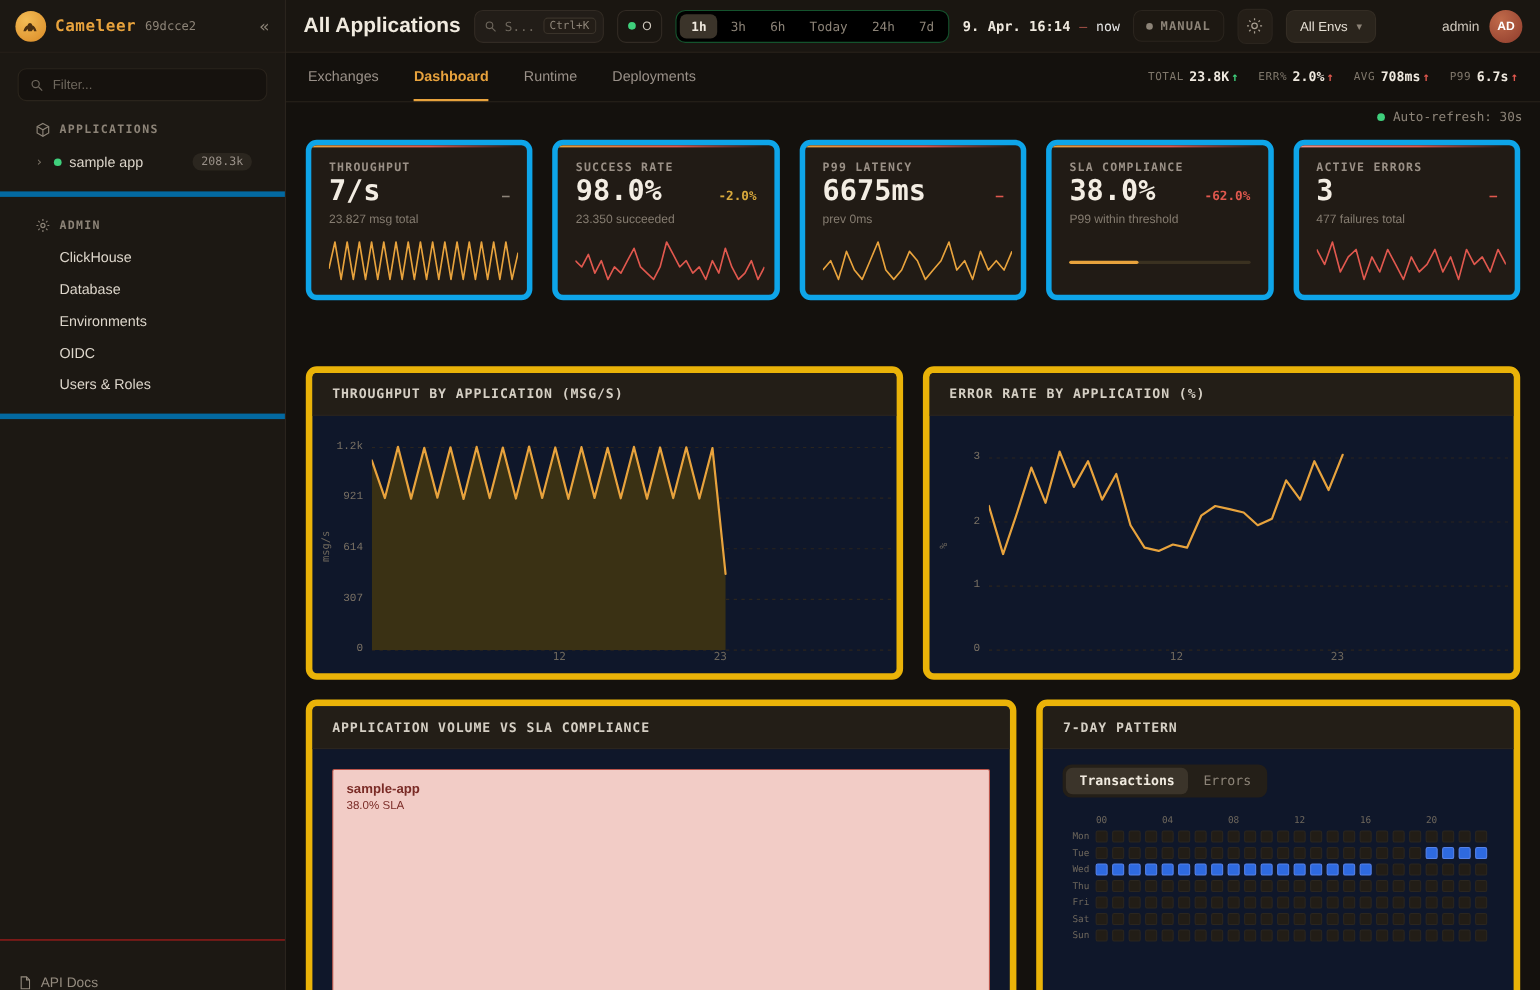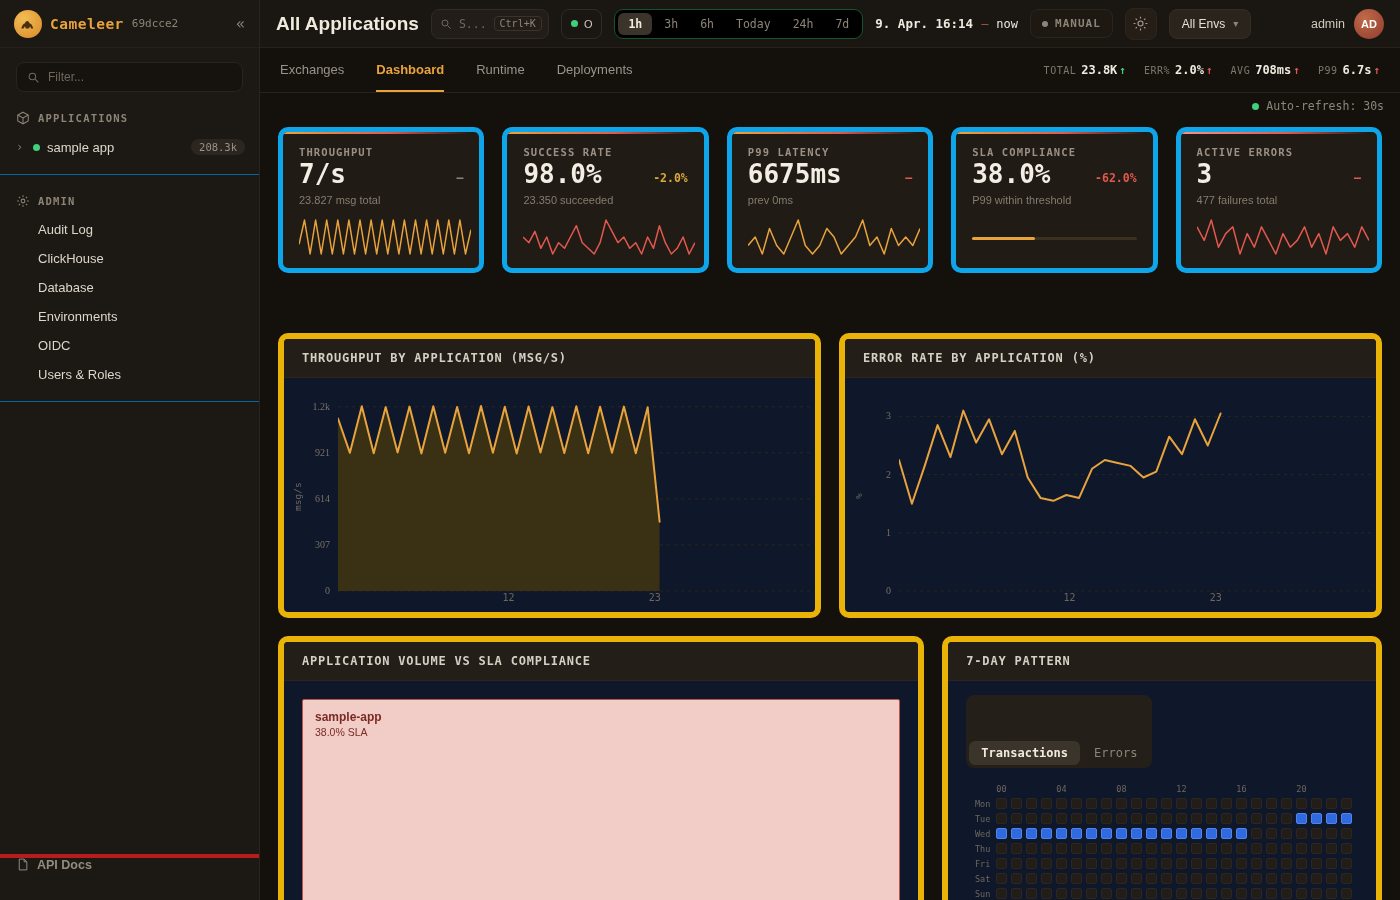--- a/index.html
+++ b/index.html
@@ -15,37 +15,37 @@
     border-bottom:1px solid #262019; }
   .logo { width:28px; height:28px; border-radius:50%;
     background:radial-gradient(circle at 35% 30%, #f3bc55, #d98a26);
     display:flex; align-items:center; justify-content:center; flex:0 0 28px; }
   .logo-text { color:#e8a33d; font-size:14.5px; font-weight:700; letter-spacing:.5px; }
   .version { color:#8d8478; font-size:11px; }
   .collapse { margin-left:auto; background:none; border:none; color:#8d8478; font-size:15px; cursor:pointer; }
   .filter { margin:14px 16px 0; height:30px; background:#16120e; border:1px solid #2a241c;
     border-radius:8px; display:flex; align-items:center; gap:8px; padding:0 10px;
     color:#6e675d; font-size:12px; cursor:text; }
-  .section { padding:12px 0 12px; border-bottom:1px solid #0369a1; }
+  .section { padding:12px 16px 12px; border-bottom:5px solid #0369a1; }
   .sec-head { display:flex; gap:8px; align-items:center; padding:0 16px; height:28px;
     color:#8d8478; font-size:10.5px; font-weight:700; letter-spacing:1.2px;
     font-family:"DejaVu Sans Mono", monospace; }
   .app-row { display:flex; align-items:center; gap:7px; height:30px; padding:0 14px 0 16px;
     font-size:13px; color:#ddd6cb; cursor:pointer; }
   .chev { color:#7a7266; font-size:12px; width:10px; }
   .dot { width:7px; height:7px; border-radius:50%; flex:0 0 auto; }
   .dot.green { background:#3fd07c; }
   .dot.gray { background:#8d8478; width:6px; height:6px; }
   .badge { margin-left:auto; background:#2b261f; color:#9a9189; font-size:10.5px;
     padding:2px 8px; border-radius:9px; }
   .side-item { height:29px; display:flex; align-items:center; padding-left:38px;
     font-size:13px; color:#ddd6cb; cursor:pointer; }
-  .side-foot { margin-top:auto; height:46px; border-top:4px solid #b91c1c;
-    display:flex; align-items:flex-start; gap:8px; padding:0 16px; color:#948b7f;
-    font-size:12.5px; cursor:pointer;font-weight:bold; }
+  .side-foot { margin-top:auto; height:46px; border-top:1px solid #b91c1c;
+    display:flex; align-items:flex-end; gap:8px; padding:0 16px; color:#948b7f;
+    font-size:12.5px; cursor:pointer; }
 
   
   .main { flex:1; display:flex; flex-direction:column; min-width:0; }
   .topbar { height:48px; background:#1a1611; border-bottom:1px solid #28221b;
     display:flex; align-items:center; gap:12px; padding:0 16px; }
   .tb-title { font-size:19px; font-weight:700; color:#f0eadf; white-space:nowrap; }
   .tb-search { width:118px; height:30px; background:#221d18; border:1px solid #322b24;
     border-radius:8px; display:flex; align-items:center; gap:7px; padding:0 8px;
     color:#6e675d; cursor:text; }
   .tb-search .ph { font-size:11.5px; }
@@ -115,37 +115,37 @@
   .panel { background:#0f172a; border:6px solid #eab308; border-radius:10px; overflow:hidden; }
   .p-head { padding:12px 18px; border-bottom:1px solid #2b251e; background:#231e17;
     font-family:"DejaVu Sans Mono", monospace; font-size:12px; font-weight:700;
     letter-spacing:.8px; color:#d5cfc4; }
   .charts .panel { height:285px; }
   .chart-body { display:flex; height:calc(100% - 42px); padding:12px 14px 6px 6px; }
   .ylabel { writing-mode:vertical-rl; transform:rotate(180deg); font-size:9.5px;
     color:#6e675c; display:flex; align-items:center; justify-content:center; width:14px; }
   .yaxis { width:34px; position:relative; }
   .ytick { position:absolute; right:8px; font-size:10px; color:#7a7164; line-height:12px;
-    font-family:Liberation Serif, serif; }
+    font-family:Liberation Mono, monospace; }
   .plot { flex:1; position:relative; }
   .xticks { position:absolute; left:0; right:0; bottom:0; height:14px; }
   .xtick { position:absolute; bottom:0; transform:translateX(-50%); font-size:10px;
     color:#6e675c; font-family:"DejaVu Sans Mono", monospace; }
 
   .bottom { display:grid; grid-template-columns:1.47fr 1fr; gap:18px; margin-top:18px; }
   .bottom .panel { height:420px; }
   .tm-body { padding:18px; height:calc(100% - 42px); }
   .tm-rect { width:100%; height:100%; border:1px solid; border-radius:2px; padding:10px 12px; cursor:pointer; }
   .tm-name { font-size:12px; font-weight:700; }
   .tm-sla { font-size:10.5px; margin-top:2px; }
 
   .hm-body { padding:14px 18px; }
   .hm-tabs { display:inline-flex; background:#241f18; border-radius:8px; padding:3px; gap:2px; }
   .hm-tab { border:none; background:transparent; color:#8d8478; font-size:12px;
-    padding:5px 12px; border-radius:6px; cursor:pointer; font-family:"DejaVu Sans Mono", monospace;margin-top:43px; }
+    padding:5px 12px; border-radius:6px; cursor:pointer; font-family:"DejaVu Sans Mono", monospace; }
   .hm-tab.active { background:#3b342a; color:#f0eadf; font-weight:700; }
   .hm-grid { margin-top:16px; }
   .hm-row { display:flex; align-items:center; margin-bottom:4px; }
   .hm-lab { width:24px; margin-right:6px; font-size:8.5px; color:#6e675c; text-align:right; }
   .hm-cells { display:grid; grid-template-columns:repeat(24,11px); gap:4px; }
   .hm-collab { font-size:8.5px; color:#6e675c; width:11px; white-space:nowrap; }
   .hm-cell { width:11px; height:11px; border-radius:2px; background:#221d16;
     border:1px solid #2b261f; }
   .hm-cell.on { background:var(--hm-on,#2e6ae0); border-color:#5581e8; }
   svg { display:block; }
@@ -199,21 +199,20 @@
       <div class="sec-head">
         <span>
           <svg viewBox="0 0 24 24" width="14" height="14" fill="none" stroke="currentColor" stroke-width="1.8" aria-hidden="true">
             <circle cx="12" cy="12" r="3.2"></circle>
             <path d="M12 2v3M12 19v3M2 12h3M19 12h3M4.9 4.9l2.1 2.1M17 17l2.1 2.1M19.1 4.9 17 7M7 17l-2.1 2.1"></path>
           </svg>
         </span>
         <span>ADMIN</span>
       </div>
       <div id="admin-items">
-          <div class="side-item">Audit Log</div>
           <div class="side-item">ClickHouse</div>
           <div class="side-item">Database</div>
           <div class="side-item">Environments</div>
           <div class="side-item">OIDC</div>
           <div class="side-item">Users &amp; Roles</div>
         </div>
     </div>
 
     <div class="side-foot">
       <span>

